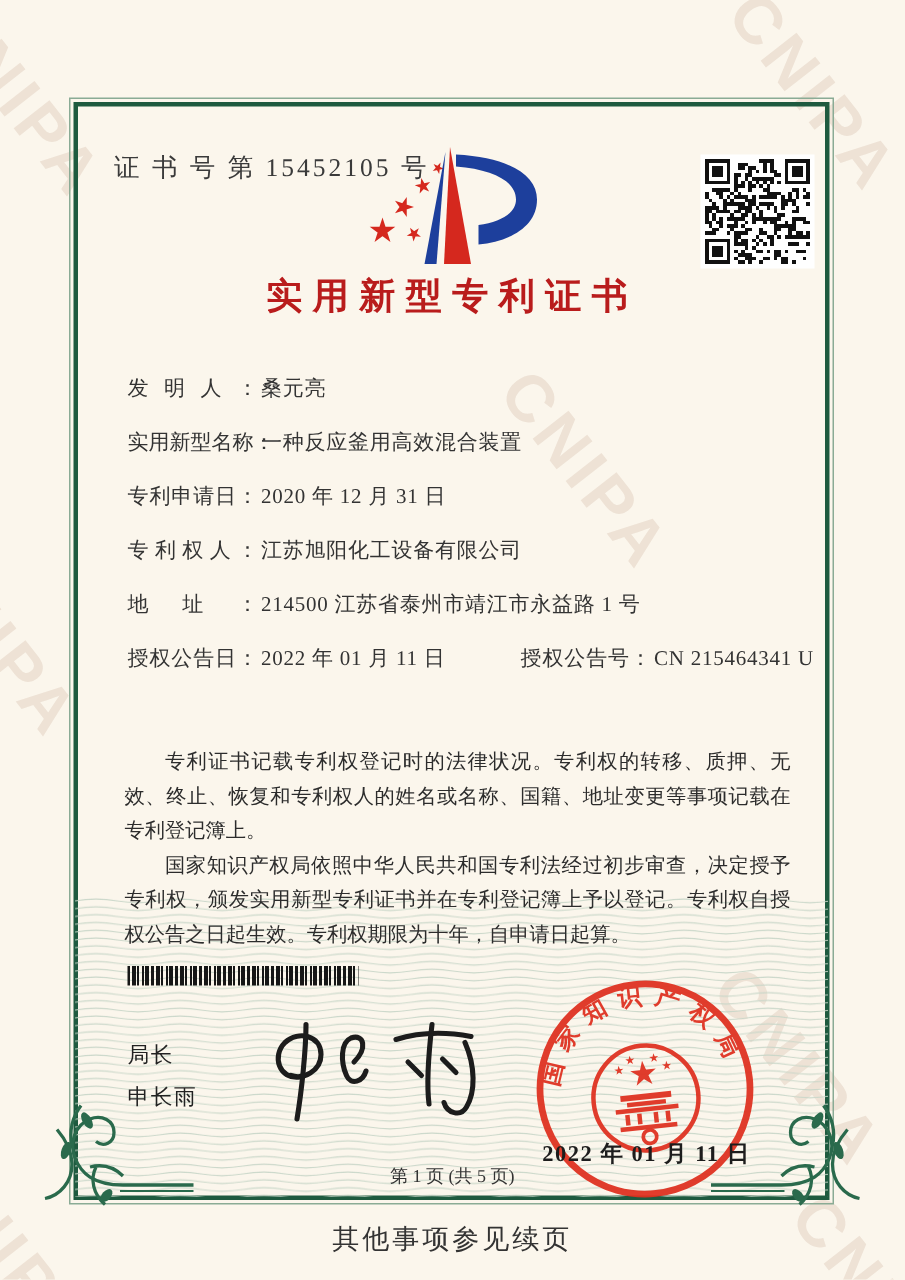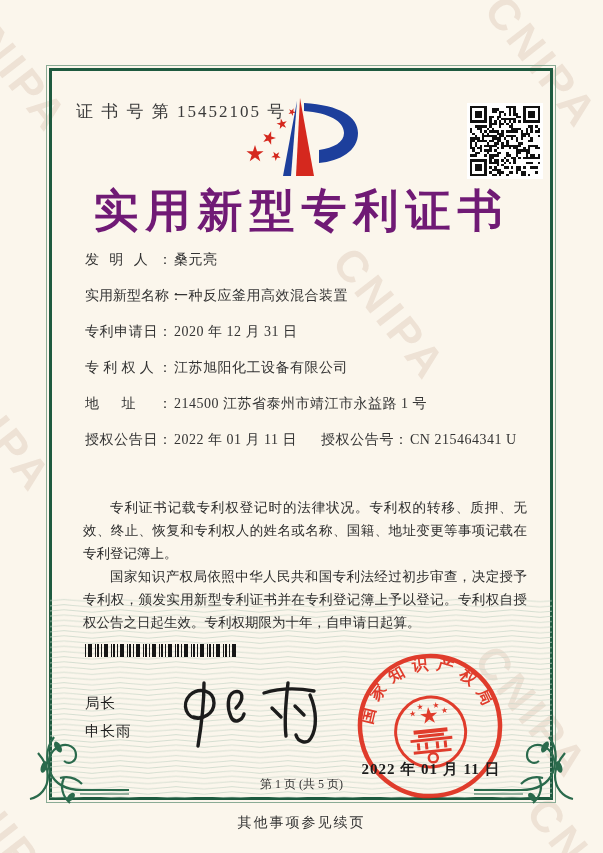--- a/index.html
+++ b/index.html
@@ -18,31 +18,31 @@
       border:1px solid #8aab95;z-index:1;}
   .frame-inner{position:absolute;inset:2px;border:3px solid #1e5a3f;}
 
   
   .guilloche{position:absolute;left:50px;top:598px;z-index:1;opacity:.95;}
 
   
   .cert-no{position:absolute;left:76px;top:100px;font-size:17px;letter-spacing:2px;color:#3a3a3a;z-index:2;}
   .logo{position:absolute;left:234px;top:94px;z-index:2;}
   .qr{position:absolute;left:467px;top:103px;width:70px;height:70px;background:#fff;padding:3px;z-index:2;}
-  .title{position:absolute;left:0;right:0;top:181px;text-align:center;font-size:45px;font-weight:bold;
-      letter-spacing:7px;color:#701a75;z-index:2;}
+  .title{position:absolute;left:0;right:0;top:181px;text-align:center;font-size:24px;font-weight:bold;
+      letter-spacing:7px;color:#b91c1c;z-index:2;}
 
   
   .fields{position:absolute;left:85px;top:253px;right:78px;font-size:14px;z-index:2;color:#333;}
   .field{margin-bottom:22px;height:14px;line-height:14px;white-space:nowrap;}
   .flabel{display:inline-block;width:87px;text-align:justify;text-align-last:justify;vertical-align:top;}
   .flabel::after{content:"：";}
   .fvalue{margin-left:2px;letter-spacing:.5px;}
   .grant-row{display:flex;}
-  .grant-second{margin-left:24px;}
+  .grant-second{margin-left:50px;}
 
   
   .paras{position:absolute;left:83px;top:497px;right:76px;font-size:13.5px;line-height:1.7;
       text-align:justify;color:#2c2c2c;z-index:2;}
   .paras p{margin:0;text-indent:2em;}
 
   
   .barcode{position:absolute;left:85px;top:644px;width:154px;height:13px;z-index:2;
     background:repeating-linear-gradient(90deg,
       #161616 0 1.5px,transparent 1.5px 3px,
@@ -56,21 +56,21 @@
   .issuer div{margin-bottom:9px;letter-spacing:1px;}
   .sig-svg{position:absolute;left:168px;top:678px;z-index:2;}
 
   
   .seal{position:absolute;left:354px;top:650px;width:152px;height:152px;z-index:3;}
   .seal-date{position:absolute;left:348px;top:760px;width:166px;text-align:center;font-size:15px;
       font-weight:bold;color:#1d1d1d;letter-spacing:1px;z-index:4;white-space:nowrap;}
 
   
   .page-no{position:absolute;left:0;right:0;top:776px;text-align:center;font-size:12px;color:#333;z-index:2;}
-  .note{position:absolute;left:0;right:0;top:814px;text-align:center;font-size:14px;color:#333;
+  .note{position:absolute;left:0;right:0;top:814px;text-align:center;font-size:18px;color:#333;
       letter-spacing:2px;z-index:2;}
 
   .flourish{position:absolute;top:734px;z-index:3;}
   .flourish.left{left:24px;}
   .flourish.right{right:24px;transform:scaleX(-1);}
 </style>
 </head>
 <body>
 
 <span class="wm w1">CNIPA</span>

